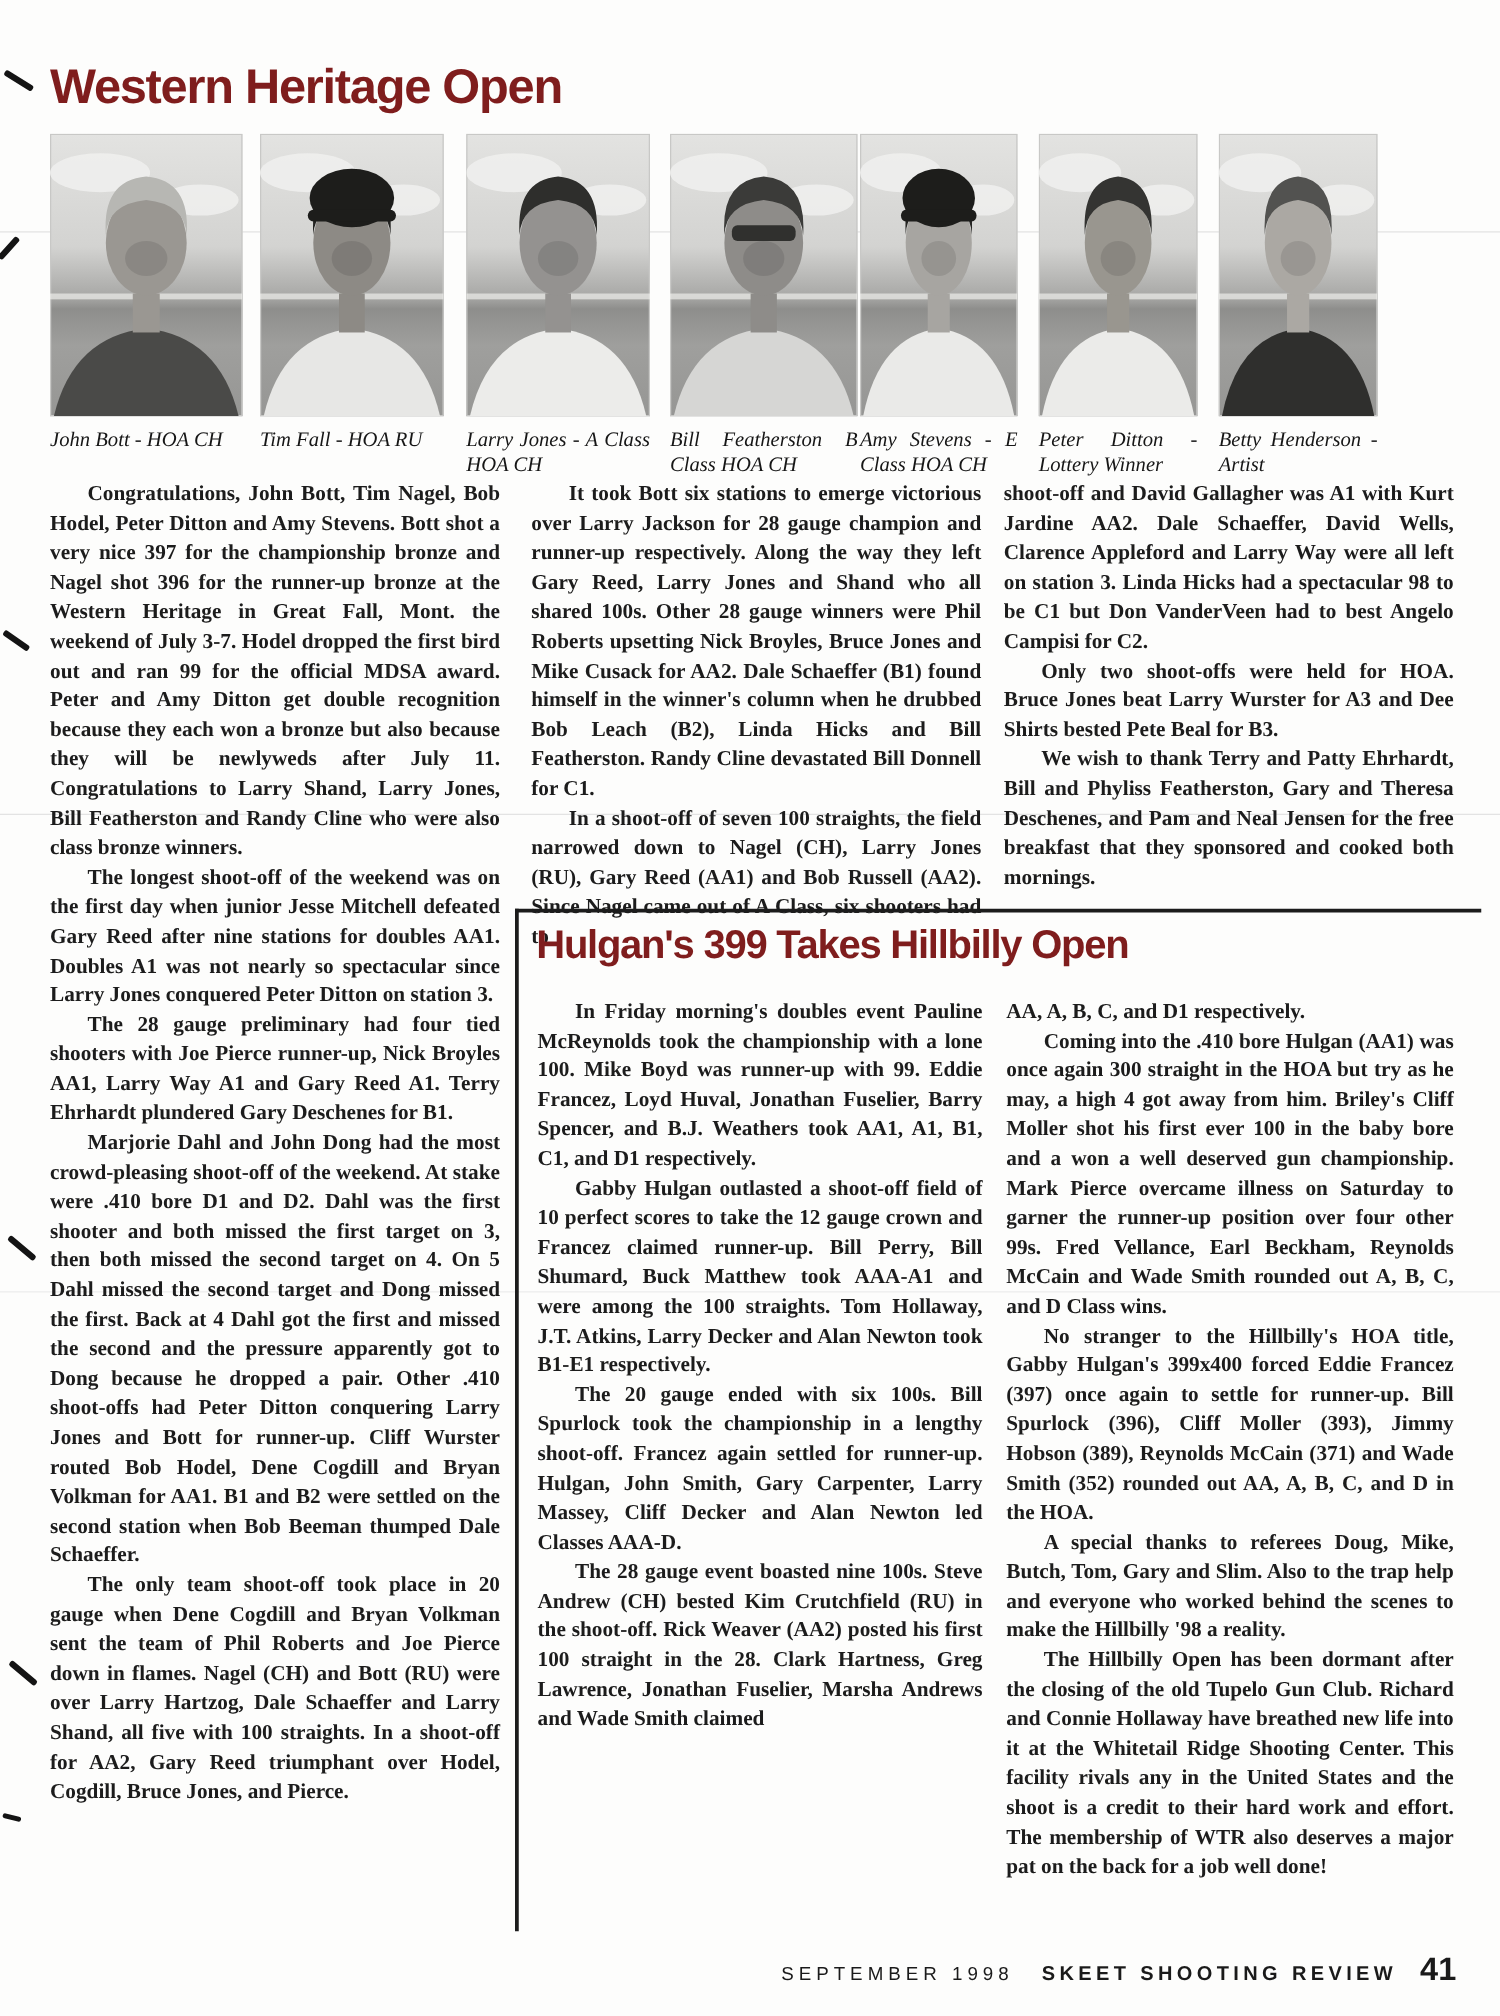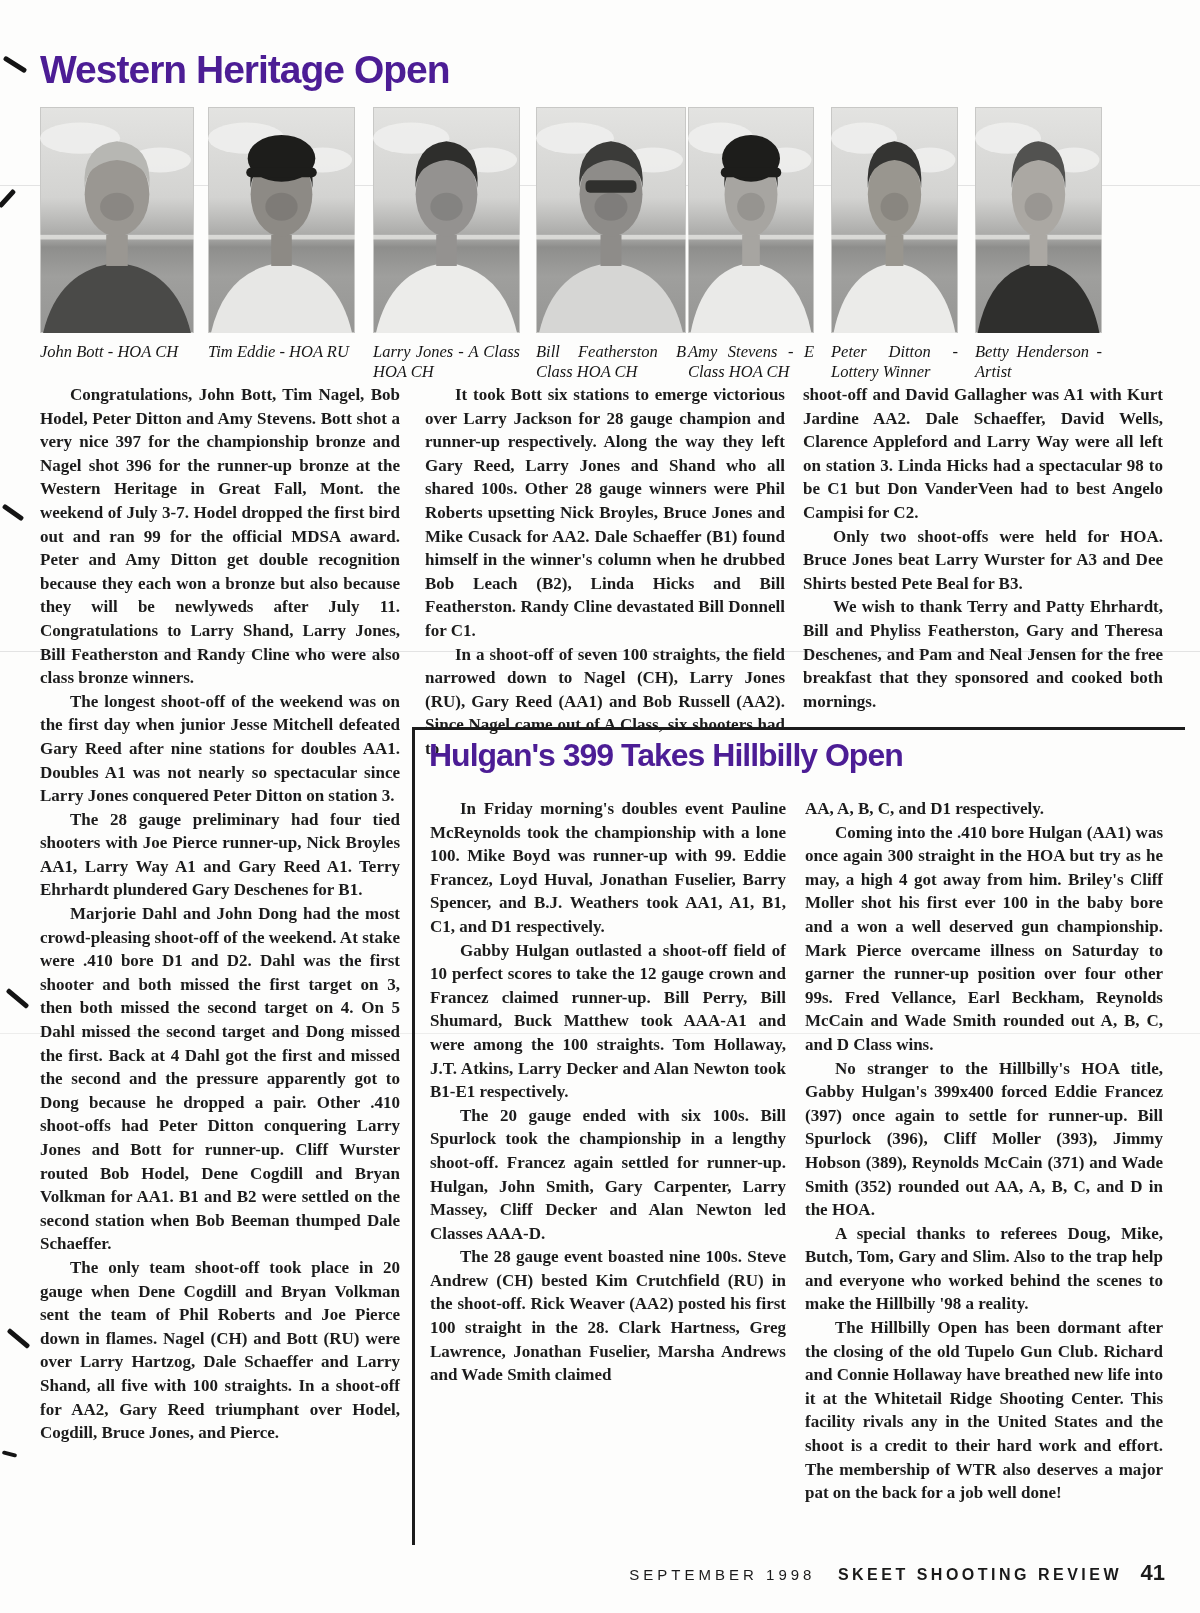--- a/index.html
+++ b/index.html
@@ -8,21 +8,21 @@
     background:#fdfdfc;overflow:hidden;
     font-family:"Liberation Serif", serif;color:#1c1c1c;
   }
   
   .fold{position:absolute;left:0;width:100%;height:1px;background:#cdcdcd;opacity:.55;}
   
   .mark{position:absolute;background:#141414;border-radius:2px;}
   
   .headline{
     position:absolute;font-family:"Liberation Sans", sans-serif;font-weight:bold;
-    color:#4c1d95;letter-spacing:-1px;margin:0;
+    color:#7f1d1d;letter-spacing:-1px;margin:0;
   }
   #a1-title{left:40px;top:48px;font-size:39px;}
   #a2-title{left:429px;top:737px;font-size:32px;}
   
   figure.photo{position:absolute;top:107px;margin:0;}
   .photo .frame{
     position:relative;width:100%;height:226px;overflow:hidden;
     background:linear-gradient(180deg,#e3e3e1 0%,#d3d3d1 40%,#a7a7a5 58%,#8e8e8c 62%,#9f9f9d 75%,#969694 100%);
     box-shadow:0 0 0 1px #c8c8c6 inset;
   }
@@ -64,21 +64,21 @@
   
   .rule-h{position:absolute;left:412px;top:727px;width:773px;height:3px;background:#1c1c1c;}
   .rule-v{position:absolute;left:412px;top:727px;width:3px;height:818px;background:#1c1c1c;}
   
   .footer{
     position:absolute;left:400px;top:1560px;width:765px;text-align:right;
     font-family:"Liberation Sans", sans-serif;color:#1a1a1a;white-space:nowrap;
   }
   .footer .issue{font-size:15px;letter-spacing:4px;font-weight:500;text-align:right;}
   .footer .mag{font-size:16px;letter-spacing:3.5px;font-weight:bold;margin-left:18px;}
-  .footer .pnum{font-size:22px;font-weight:bold;margin-left:14px;letter-spacing:0;}
+  .footer .pnum{font-size:26px;font-weight:bold;margin-left:14px;letter-spacing:0;}
 </style>
 </head>
 <body>
 
 <div class="page">
 
   <div class="fold" style="top:185px"></div>
   <div class="fold" style="top:651px"></div>
   <div class="fold" style="top:1033px;opacity:.35"></div>
 
@@ -123,21 +123,21 @@
         <ellipse class="head" cx="50" cy="56" rx="21" ry="27"></ellipse>
         <ellipse class="shade" cx="50" cy="64" rx="11" ry="9"></ellipse>
         <path class="hair" d="M29,52 Q27,24 50,22 Q73,24 71,52 Q70,36 50,34 Q30,36 29,52 Z"></path>
         <g class="cap">
             <ellipse cx="50" cy="33" rx="23" ry="15"></ellipse>
             <rect x="26" y="39" width="48" height="6" rx="3"></rect>
           </g>
         <rect class="glasses" x="33" y="47" width="34" height="8" rx="3"></rect>
       </svg>
     </div>
-    <figcaption>Tim Eddie - HOA RU</figcaption>
+    <figcaption>Tim Fall - HOA RU</figcaption>
   </figure>
 
   <figure class="photo p-jones" style="left:373px;width:147px">
     <div class="frame">
       <svg viewBox="0 0 100 145" preserveAspectRatio="none">
         <ellipse class="cloud" cx="26" cy="20" rx="26" ry="10"></ellipse>
           <ellipse class="cloud" cx="78" cy="34" rx="20" ry="8"></ellipse>
         <rect class="rail" x="0" y="82" width="100" height="3"></rect>
         <path class="shoulders" d="M2,145 Q12,104 50,100 Q88,104 98,145 Z"></path>
         <rect class="neck" x="43" y="82" width="14" height="20"></rect>

